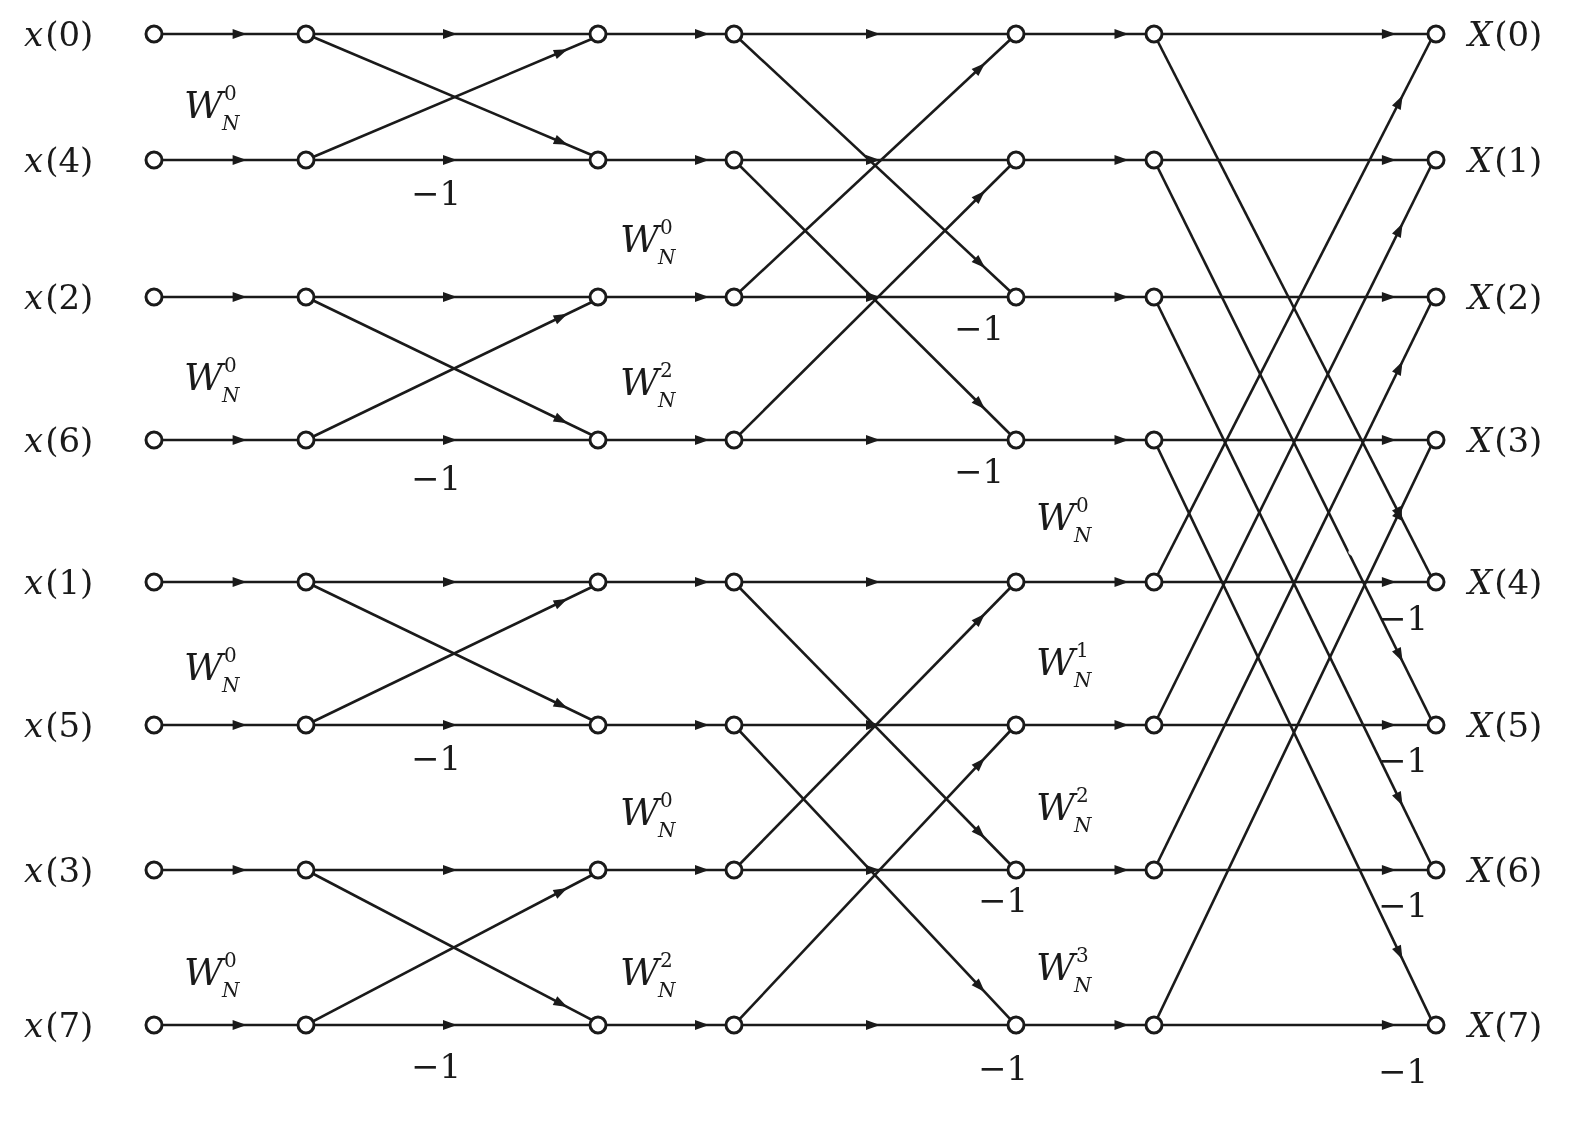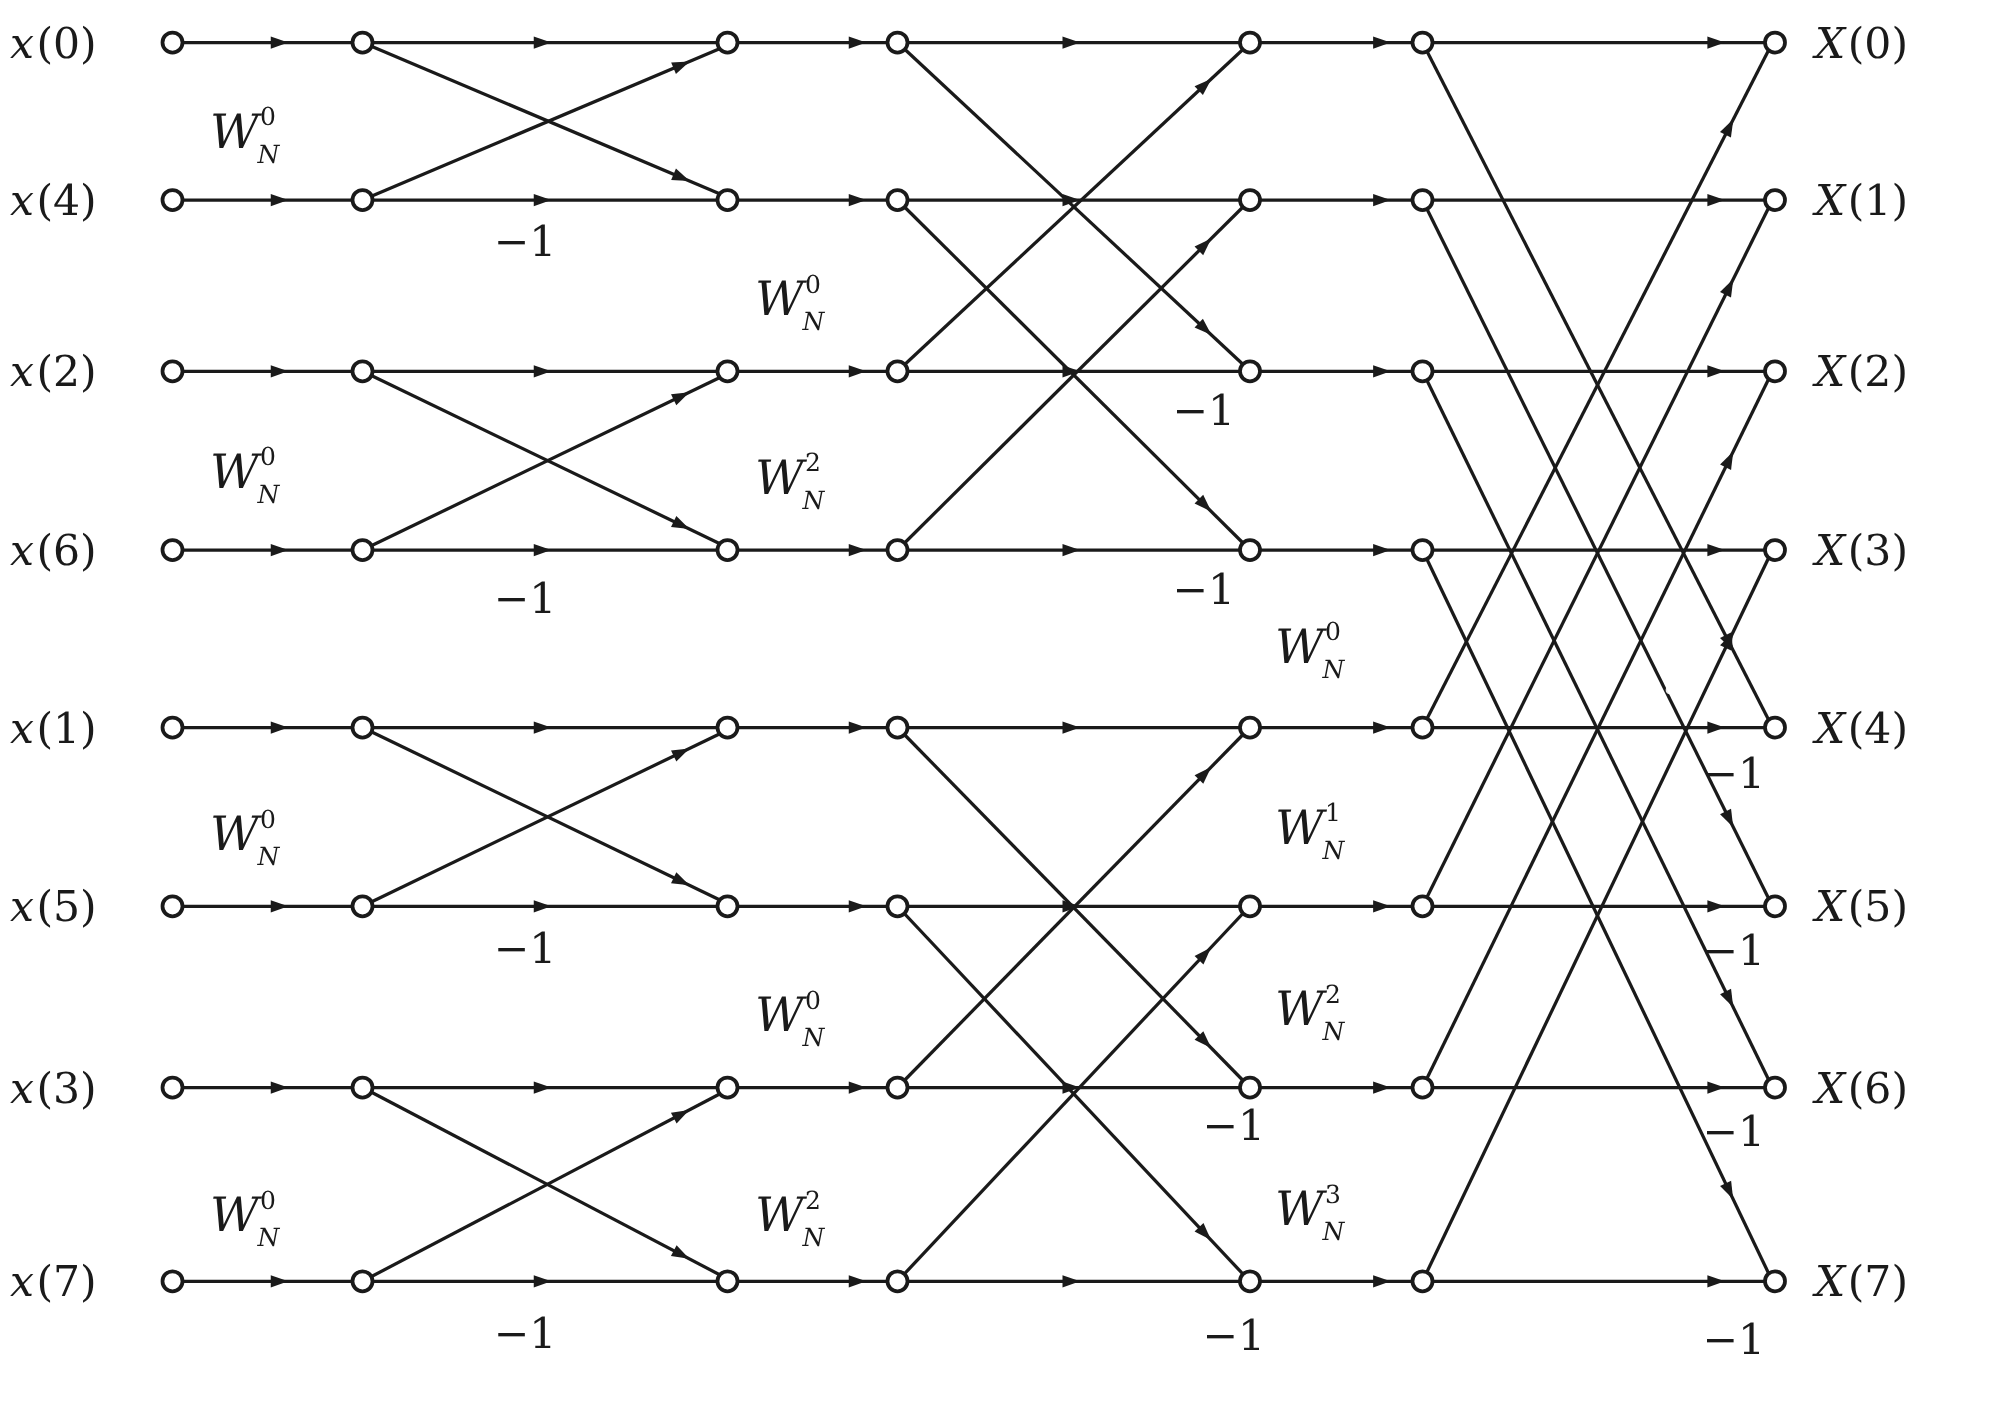--- a/index.html
+++ b/index.html
@@ -1,18 +1,18 @@
 <!DOCTYPE html>
 <html><head>
 <meta charset="utf-8">
 <style>
   html, body { margin: 0; padding: 0; background: #ffffff; }
   body { width: 1592px; height: 1124px; position: relative; overflow: hidden;
          font-family: "DejaVu Serif", "Liberation Serif", serif; }
-  #stage { position: absolute; left: 0; top: 0; width: 1396px; height: 1124px; }
+  #stage { position: absolute; left: 16px; top: 0; width: 1396px; height: 1124px; }
   svg text { font-family: "DejaVu Serif", "Liberation Serif", serif; fill: #1a1a1a; }
   .in-label, .out-label { font-size: 34px; font-style: italic; }
   .in-label tspan.paren, .out-label tspan.paren { font-style: normal; }
   .w-main { font-size: 38px; font-style: italic; }
   .w-sub { font-size: 20px; font-style: italic; }
   .w-sup { font-size: 20px; }
   .neg { font-size: 34px; }
   .nav-chevron { position: absolute; top: 490px; width: 60px; height: 70px; cursor: pointer; }
   .nav-chevron.left { left: 18px; }
   .nav-chevron.right { right: 18px; }

